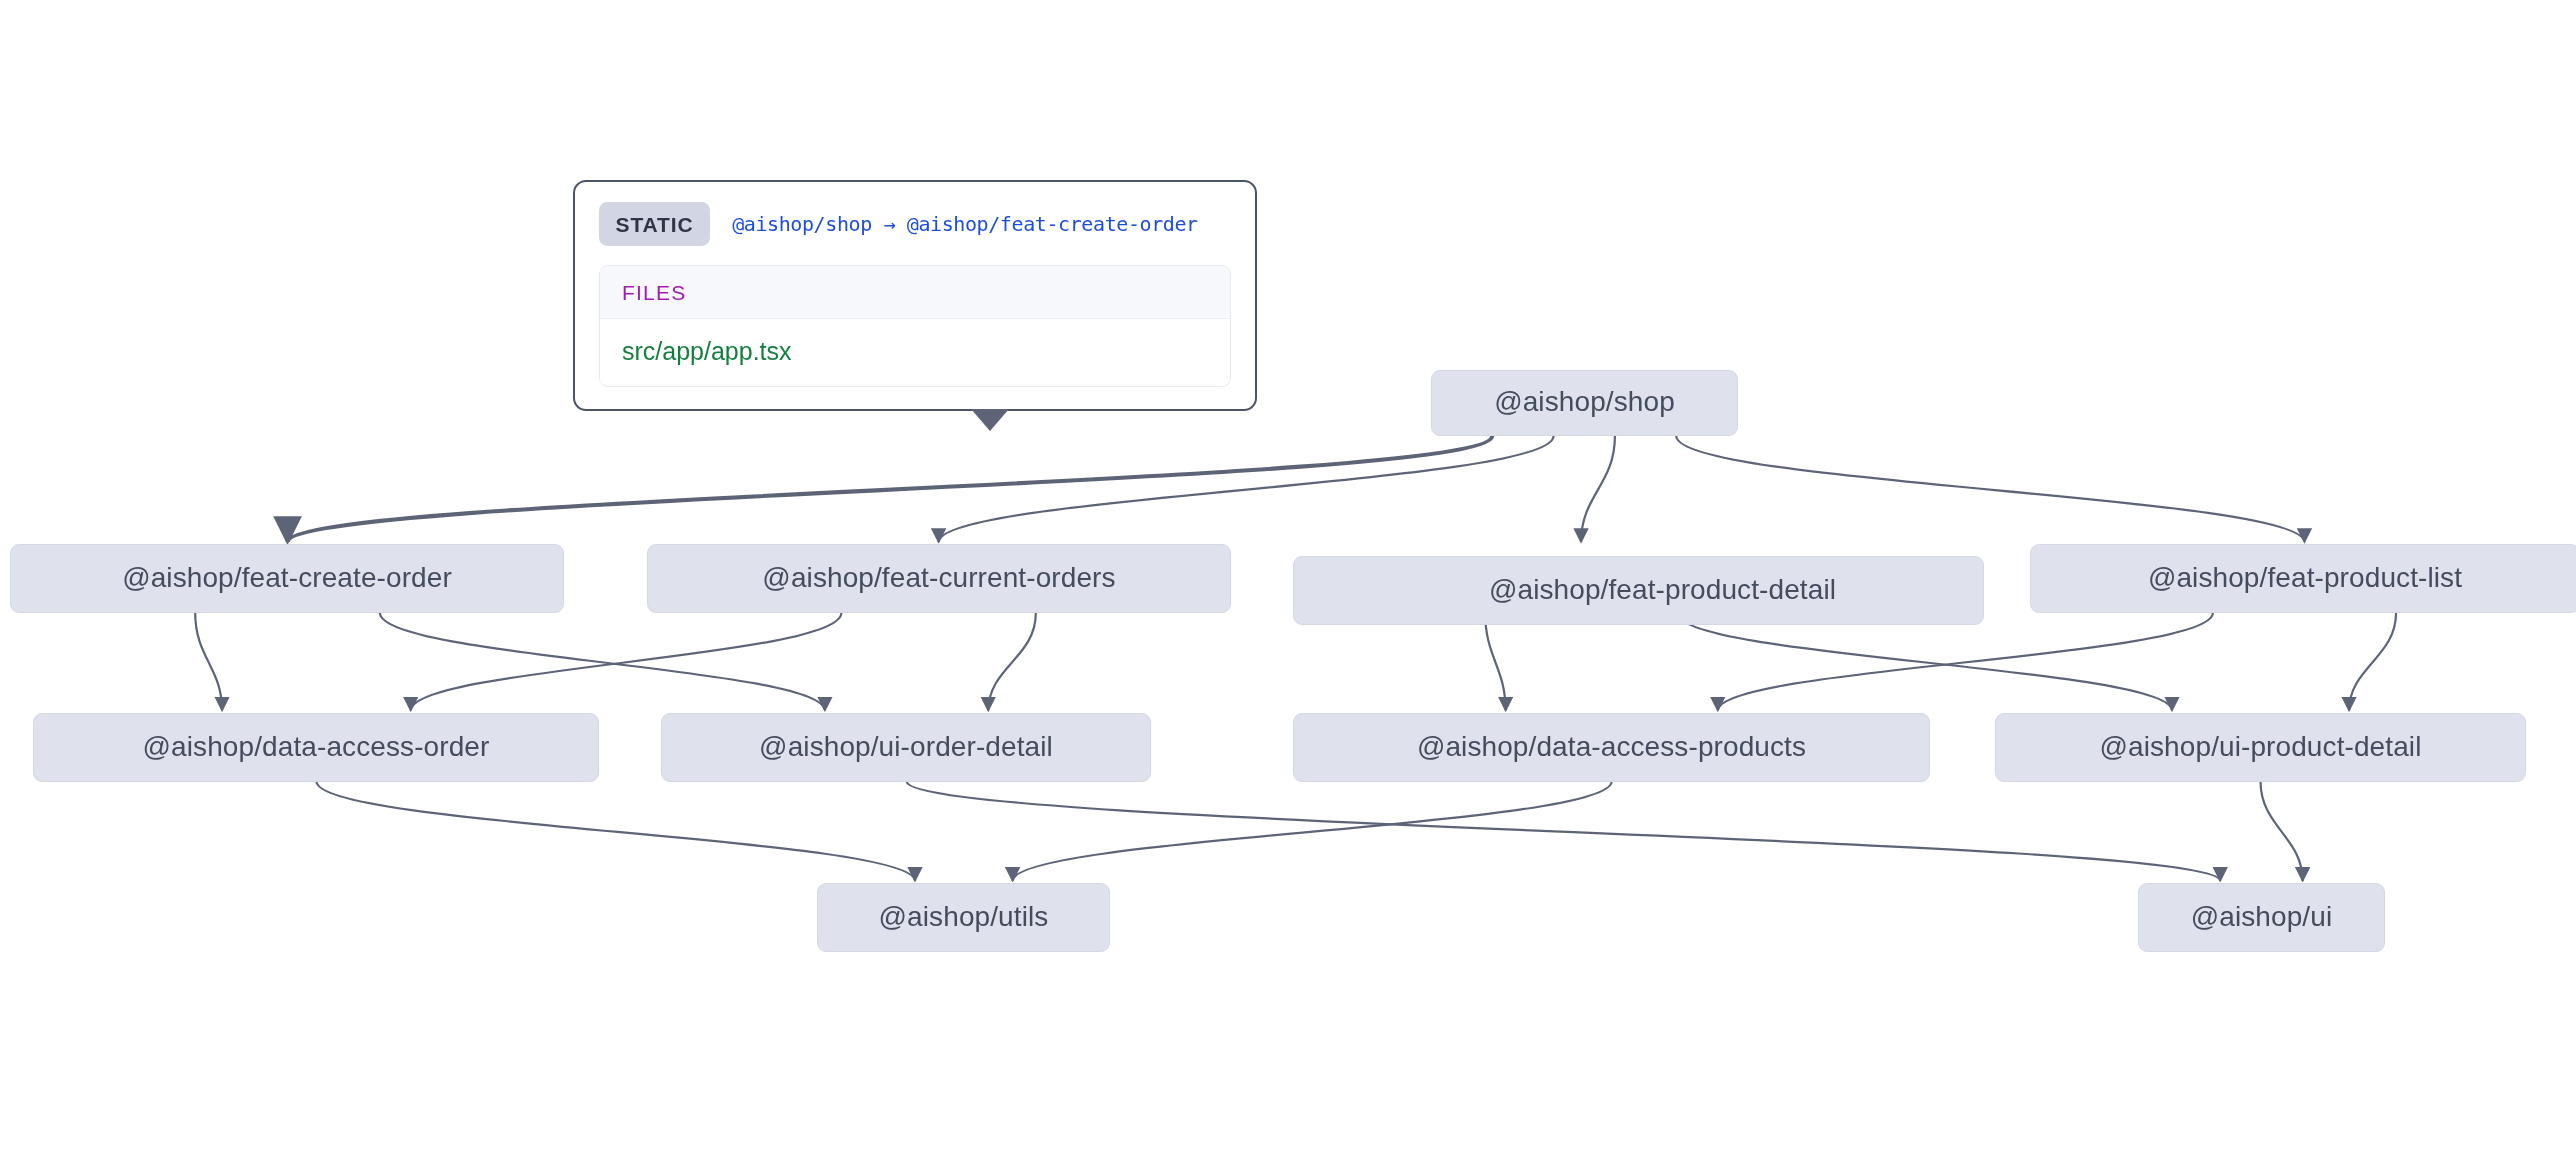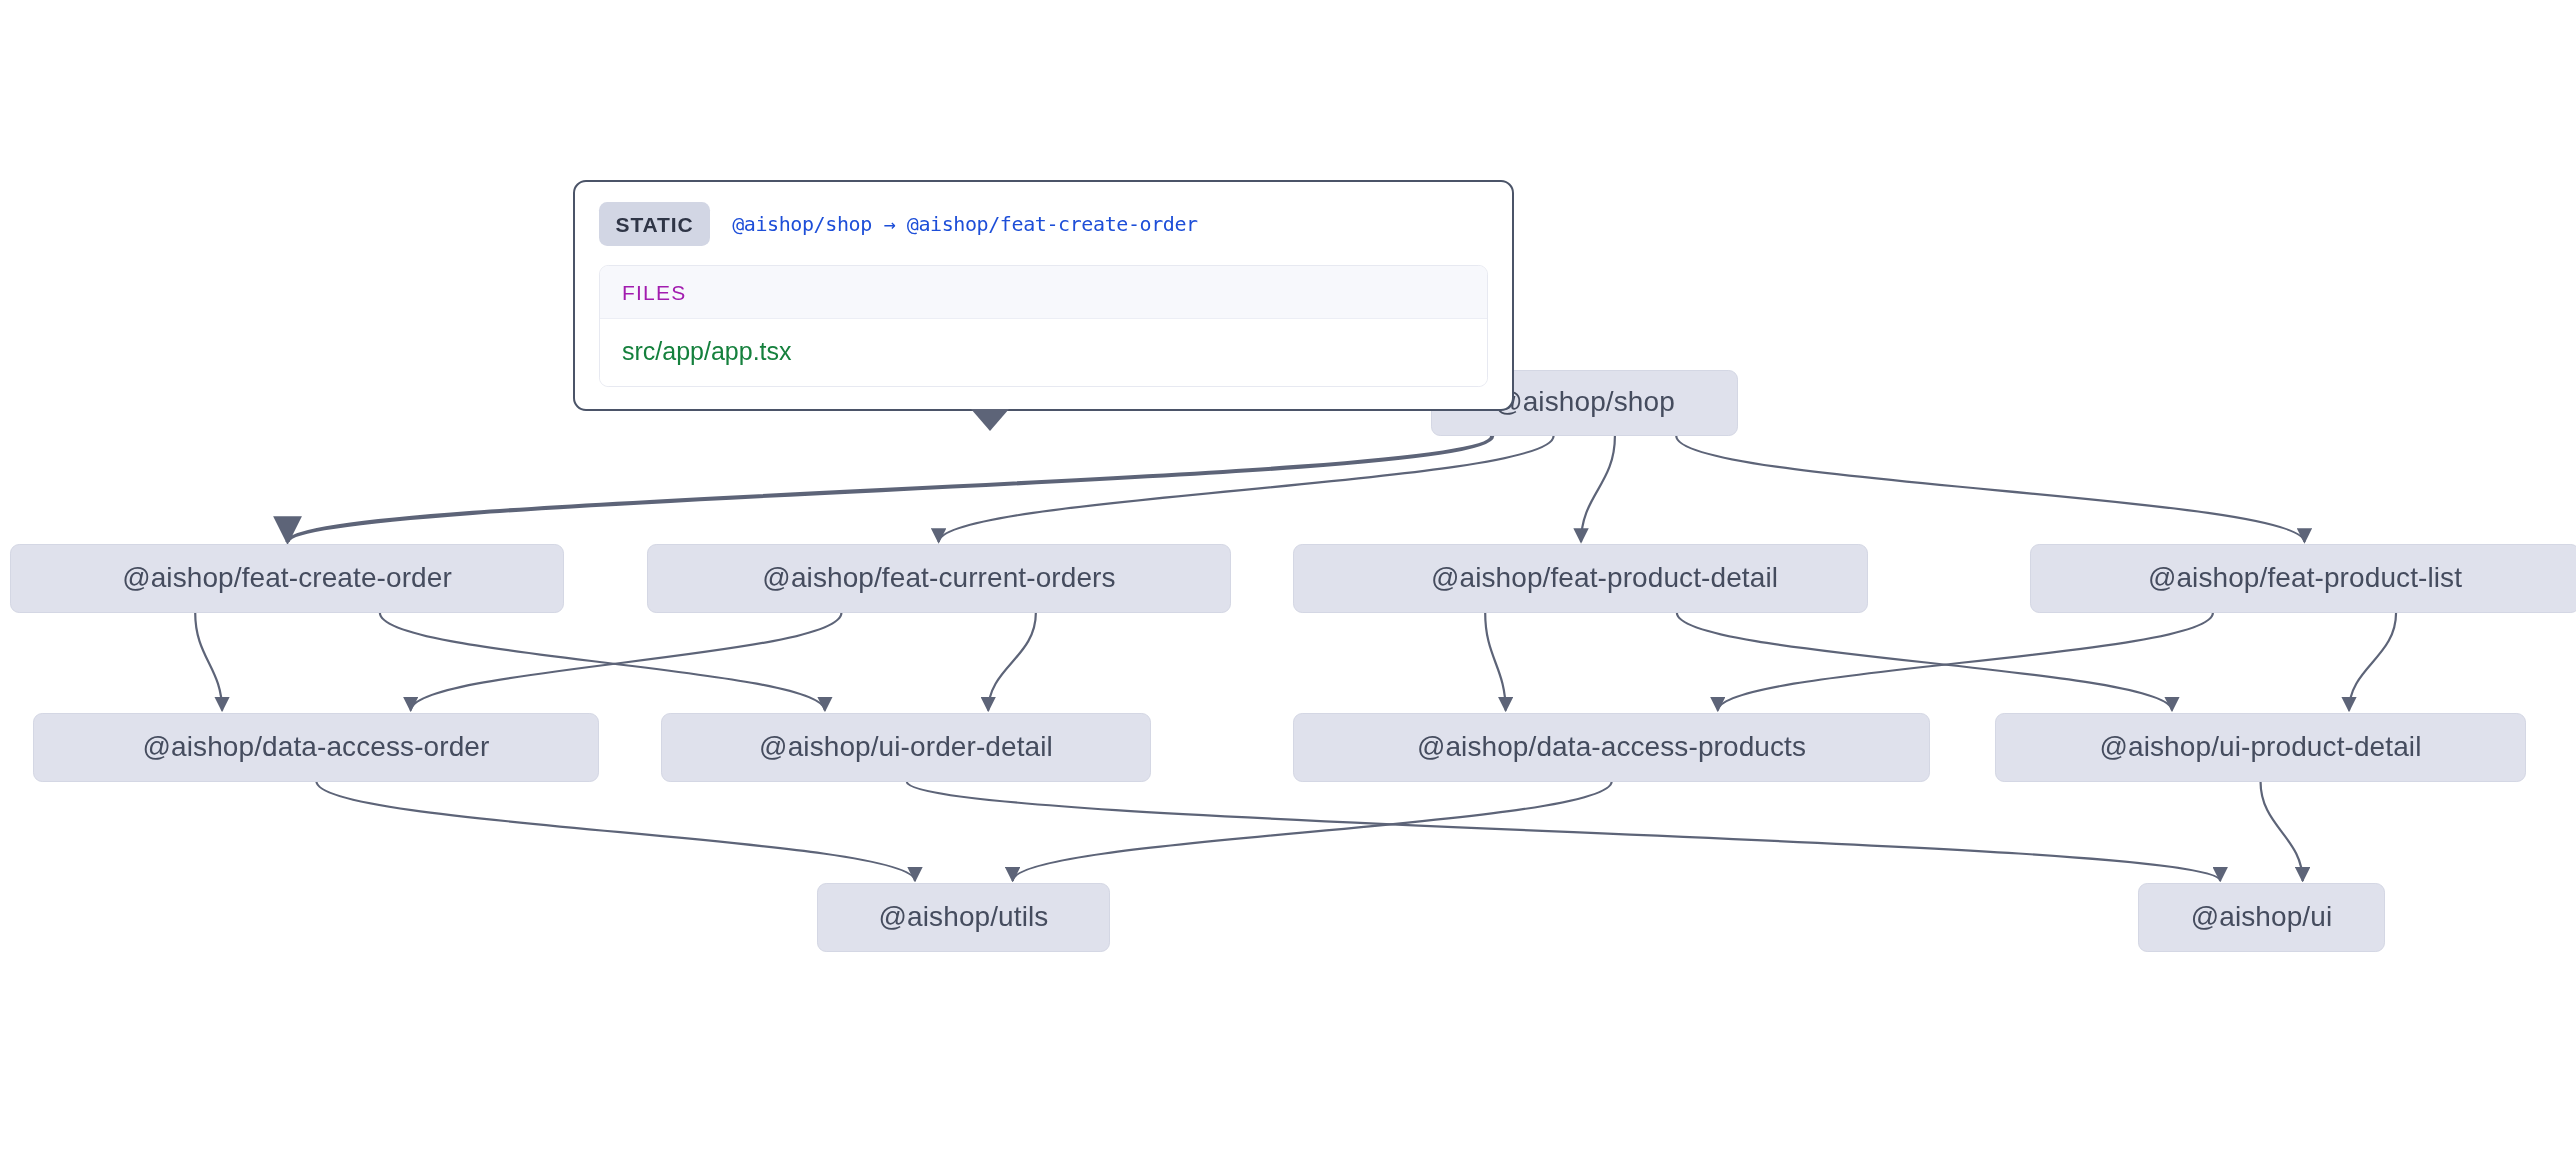--- a/index.html
+++ b/index.html
@@ -153,21 +153,21 @@
   <div id="node-layer">
       <div class="node" style="left: 1431px; top: 370px; width: 307px; height: 66px;">
         <span class="node-label">@aishop/shop</span>
       </div>
       <div class="node" style="left: 10px; top: 544px; width: 554px; height: 69px;">
         <span class="node-label">@aishop/feat-create-order</span>
       </div>
       <div class="node" style="left: 647px; top: 544px; width: 584px; height: 69px;">
         <span class="node-label">@aishop/feat-current-orders</span>
       </div>
-      <div class="node" style="left: 1293px; top: 544px; width: 575px; height: 69px; padding-left: 48px;">
+      <div class="node" style="left: 1293px; top: 556px; width: 691px; height: 69px; padding-left: 48px;">
         <span class="node-label">@aishop/feat-product-detail</span>
       </div>
       <div class="node" style="left: 2030px; top: 544px; width: 550px; height: 69px;">
         <span class="node-label">@aishop/feat-product-list</span>
       </div>
       <div class="node" style="left: 33px; top: 713px; width: 566px; height: 69px;">
         <span class="node-label">@aishop/data-access-order</span>
       </div>
       <div class="node" style="left: 661px; top: 713px; width: 490px; height: 69px;">
         <span class="node-label">@aishop/ui-order-detail</span>
@@ -179,21 +179,21 @@
         <span class="node-label">@aishop/ui-product-detail</span>
       </div>
       <div class="node" style="left: 817px; top: 883px; width: 293px; height: 69px;">
         <span class="node-label">@aishop/utils</span>
       </div>
       <div class="node" style="left: 2138px; top: 883px; width: 247px; height: 69px;">
         <span class="node-label">@aishop/ui</span>
       </div>
     </div>
 
-  <div id="tooltip" style="left:573px; top:180px; width:941px;">
+  <div id="tooltip" style="left:573px; top:180px; width:684px;">
     <div class="tooltip-head">
       <span class="badge">STATIC</span>
       <span class="tooltip-title">@aishop/shop → @aishop/feat-create-order</span>
     </div>
     <div class="files-panel">
       <div class="files-header">FILES</div>
       <div class="files-row">src/app/app.tsx</div>
     </div>
     <div class="tooltip-tail"></div>
   </div>

